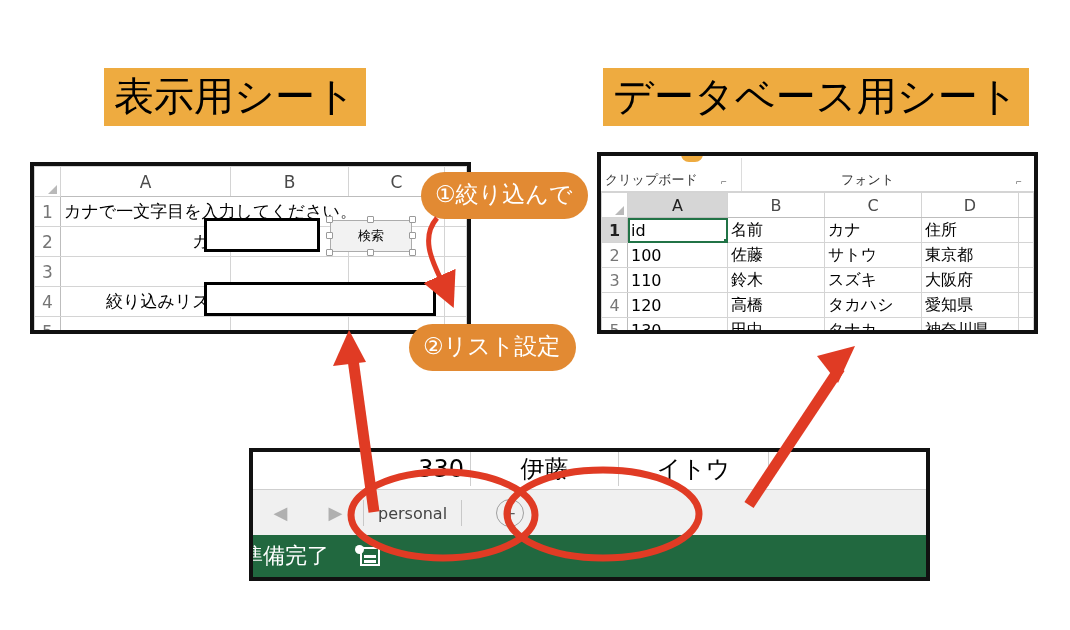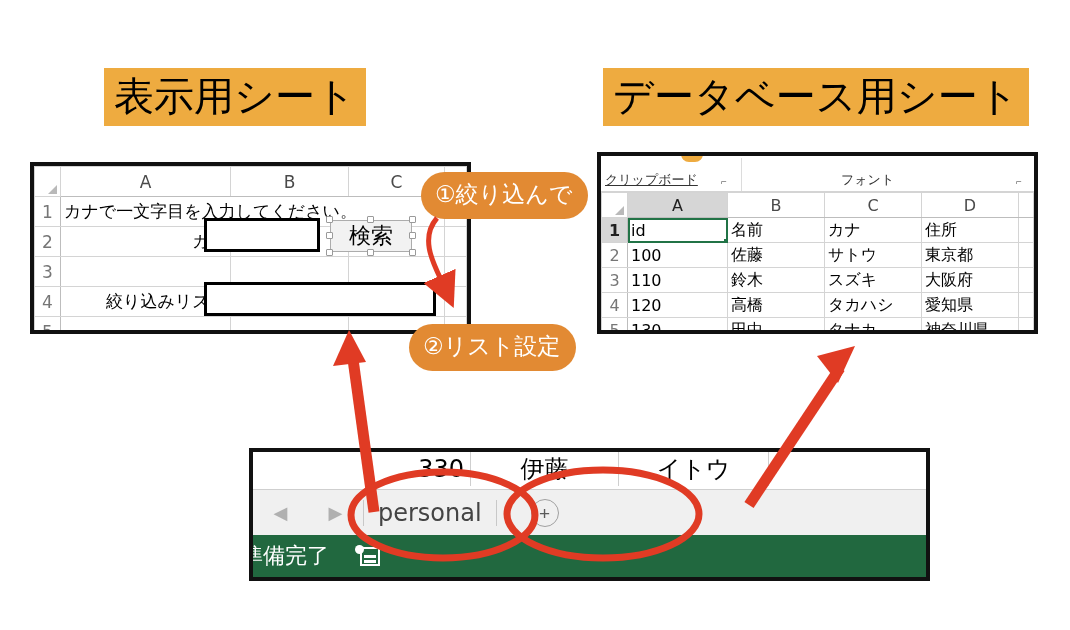--- a/index.html
+++ b/index.html
@@ -108,21 +108,21 @@
 
   .search-btn {
     position: absolute;
     left: 330px; top: 220px; width: 82px; height: 32px;
     background: #f2f2f2;
     border: 1px solid #acacac;
     box-sizing: border-box;
     display: flex;
     align-items: center;
     justify-content: center;
-    font-size: 22px;
+    font-size: 13px;
     font-family: "DejaVu Sans", "Liberation Sans", sans-serif;
     color: #000;
   }
   .handle {
     position: absolute;
     width: 7px; height: 7px;
     background: #fff;
     border: 1px solid #9a9a9a;
     border-radius: 1px;
     box-sizing: border-box;
@@ -219,21 +219,21 @@
     justify-content: space-around;
     color: #b0b0b0;
     font-size: 18px;
   }
   .tabsep { width: 1px; height: 26px; background: #c8c8c8; }
   .sheettab {
     padding: 0 14px;
     height: 44px;
     display: flex;
     align-items: center;
-    font-size: 24px;
+    font-size: 16px;
     font-family: "DejaVu Sans", "Liberation Sans", sans-serif;
     color: #444;
     box-sizing: border-box;
   }
   .sheettab.active {
     background: #fff;
     color: #217346;
     border-bottom: 3px solid #217346;
   }
   .addsheet {
@@ -393,21 +393,21 @@
 <div class="handle" style="left:409px;  top:216px;"></div>
 <div class="handle" style="left:326px;  top:232px;"></div>
 <div class="handle" style="left:409px;  top:232px;"></div>
 <div class="handle" style="left:326px;  top:249px;"></div>
 <div class="handle" style="left:367px;  top:249px;"></div>
 <div class="handle" style="left:409px;  top:249px;"></div>
 
 <div class="sheet" id="sheet-right">
   <div class="ribbon">
     <div class="orange-nub"></div>
-    <div class="grp" style="left:4px;text-decoration:underline;">クリップボード</div>
+    <div class="grp" style="left:4px;">クリップボード</div>
     <div class="launch" style="left:120px;">⌐</div>
     <div class="sep" style="left:140px;"></div>
     <div class="grp" style="left:240px;">フォント</div>
     <div class="launch" style="left:415px;">⌐</div>
   </div>
 
   <table class="grid">
     <colgroup>
       <col style="width:26px">
         <col style="width:100px">

